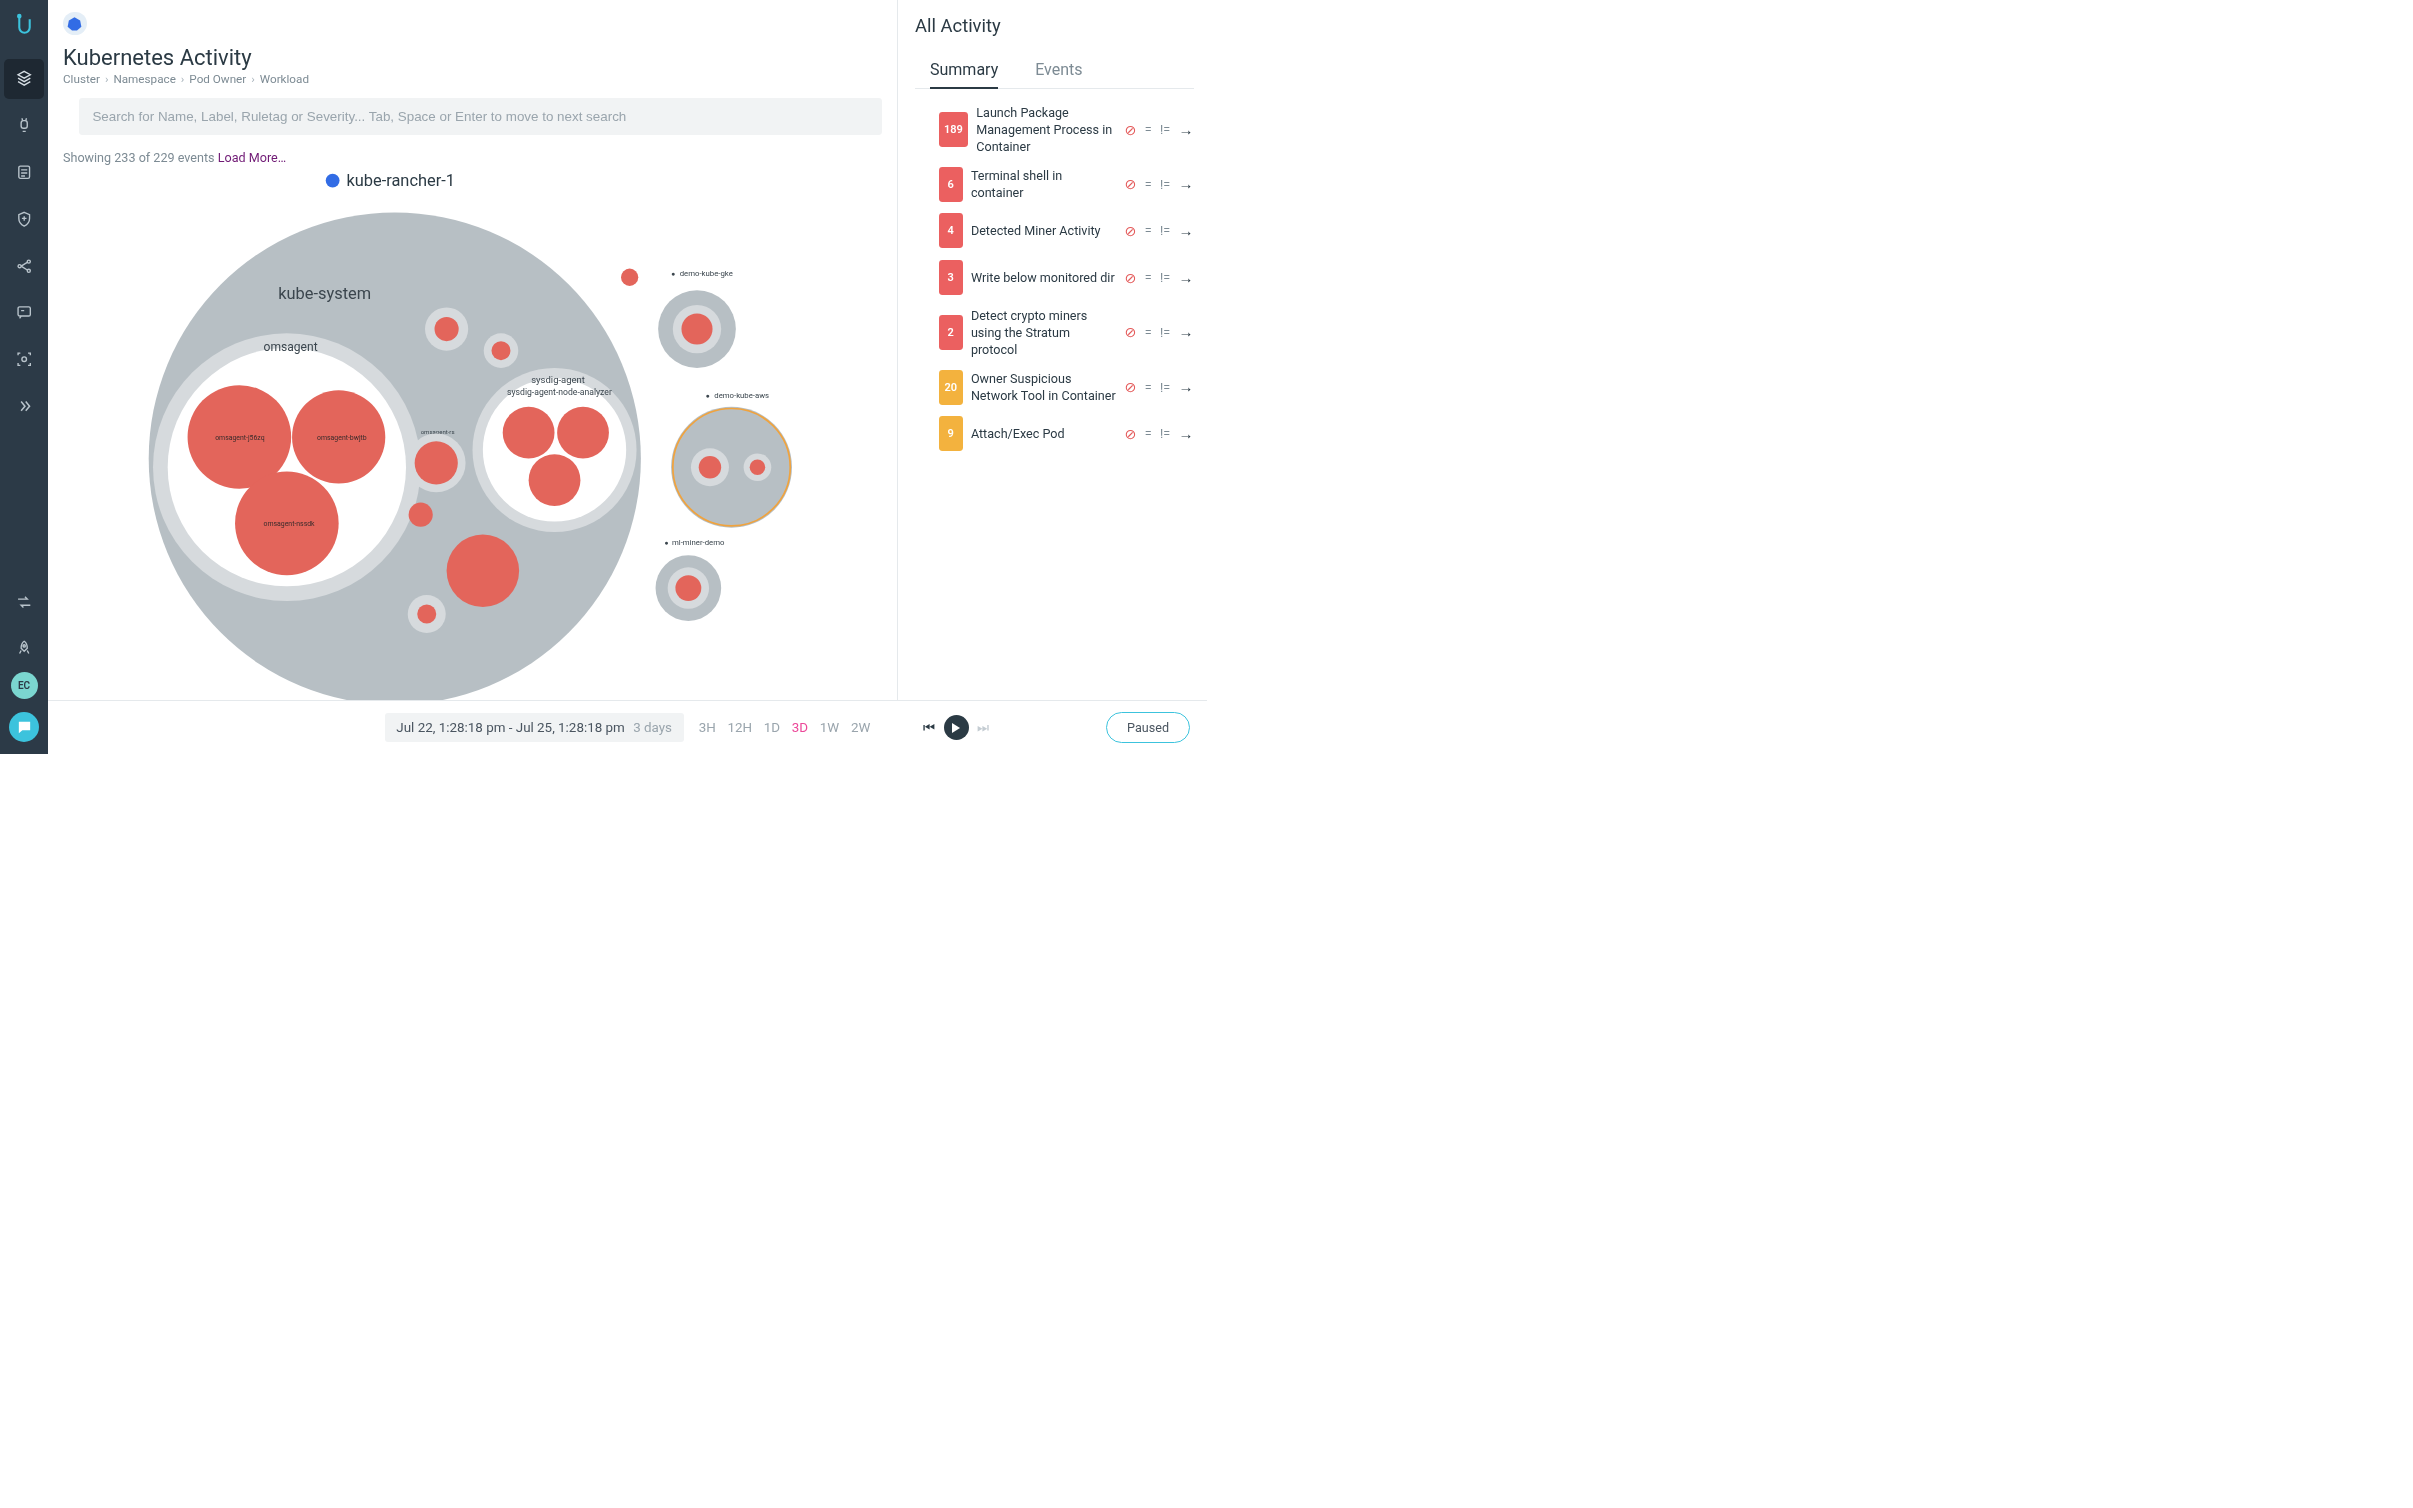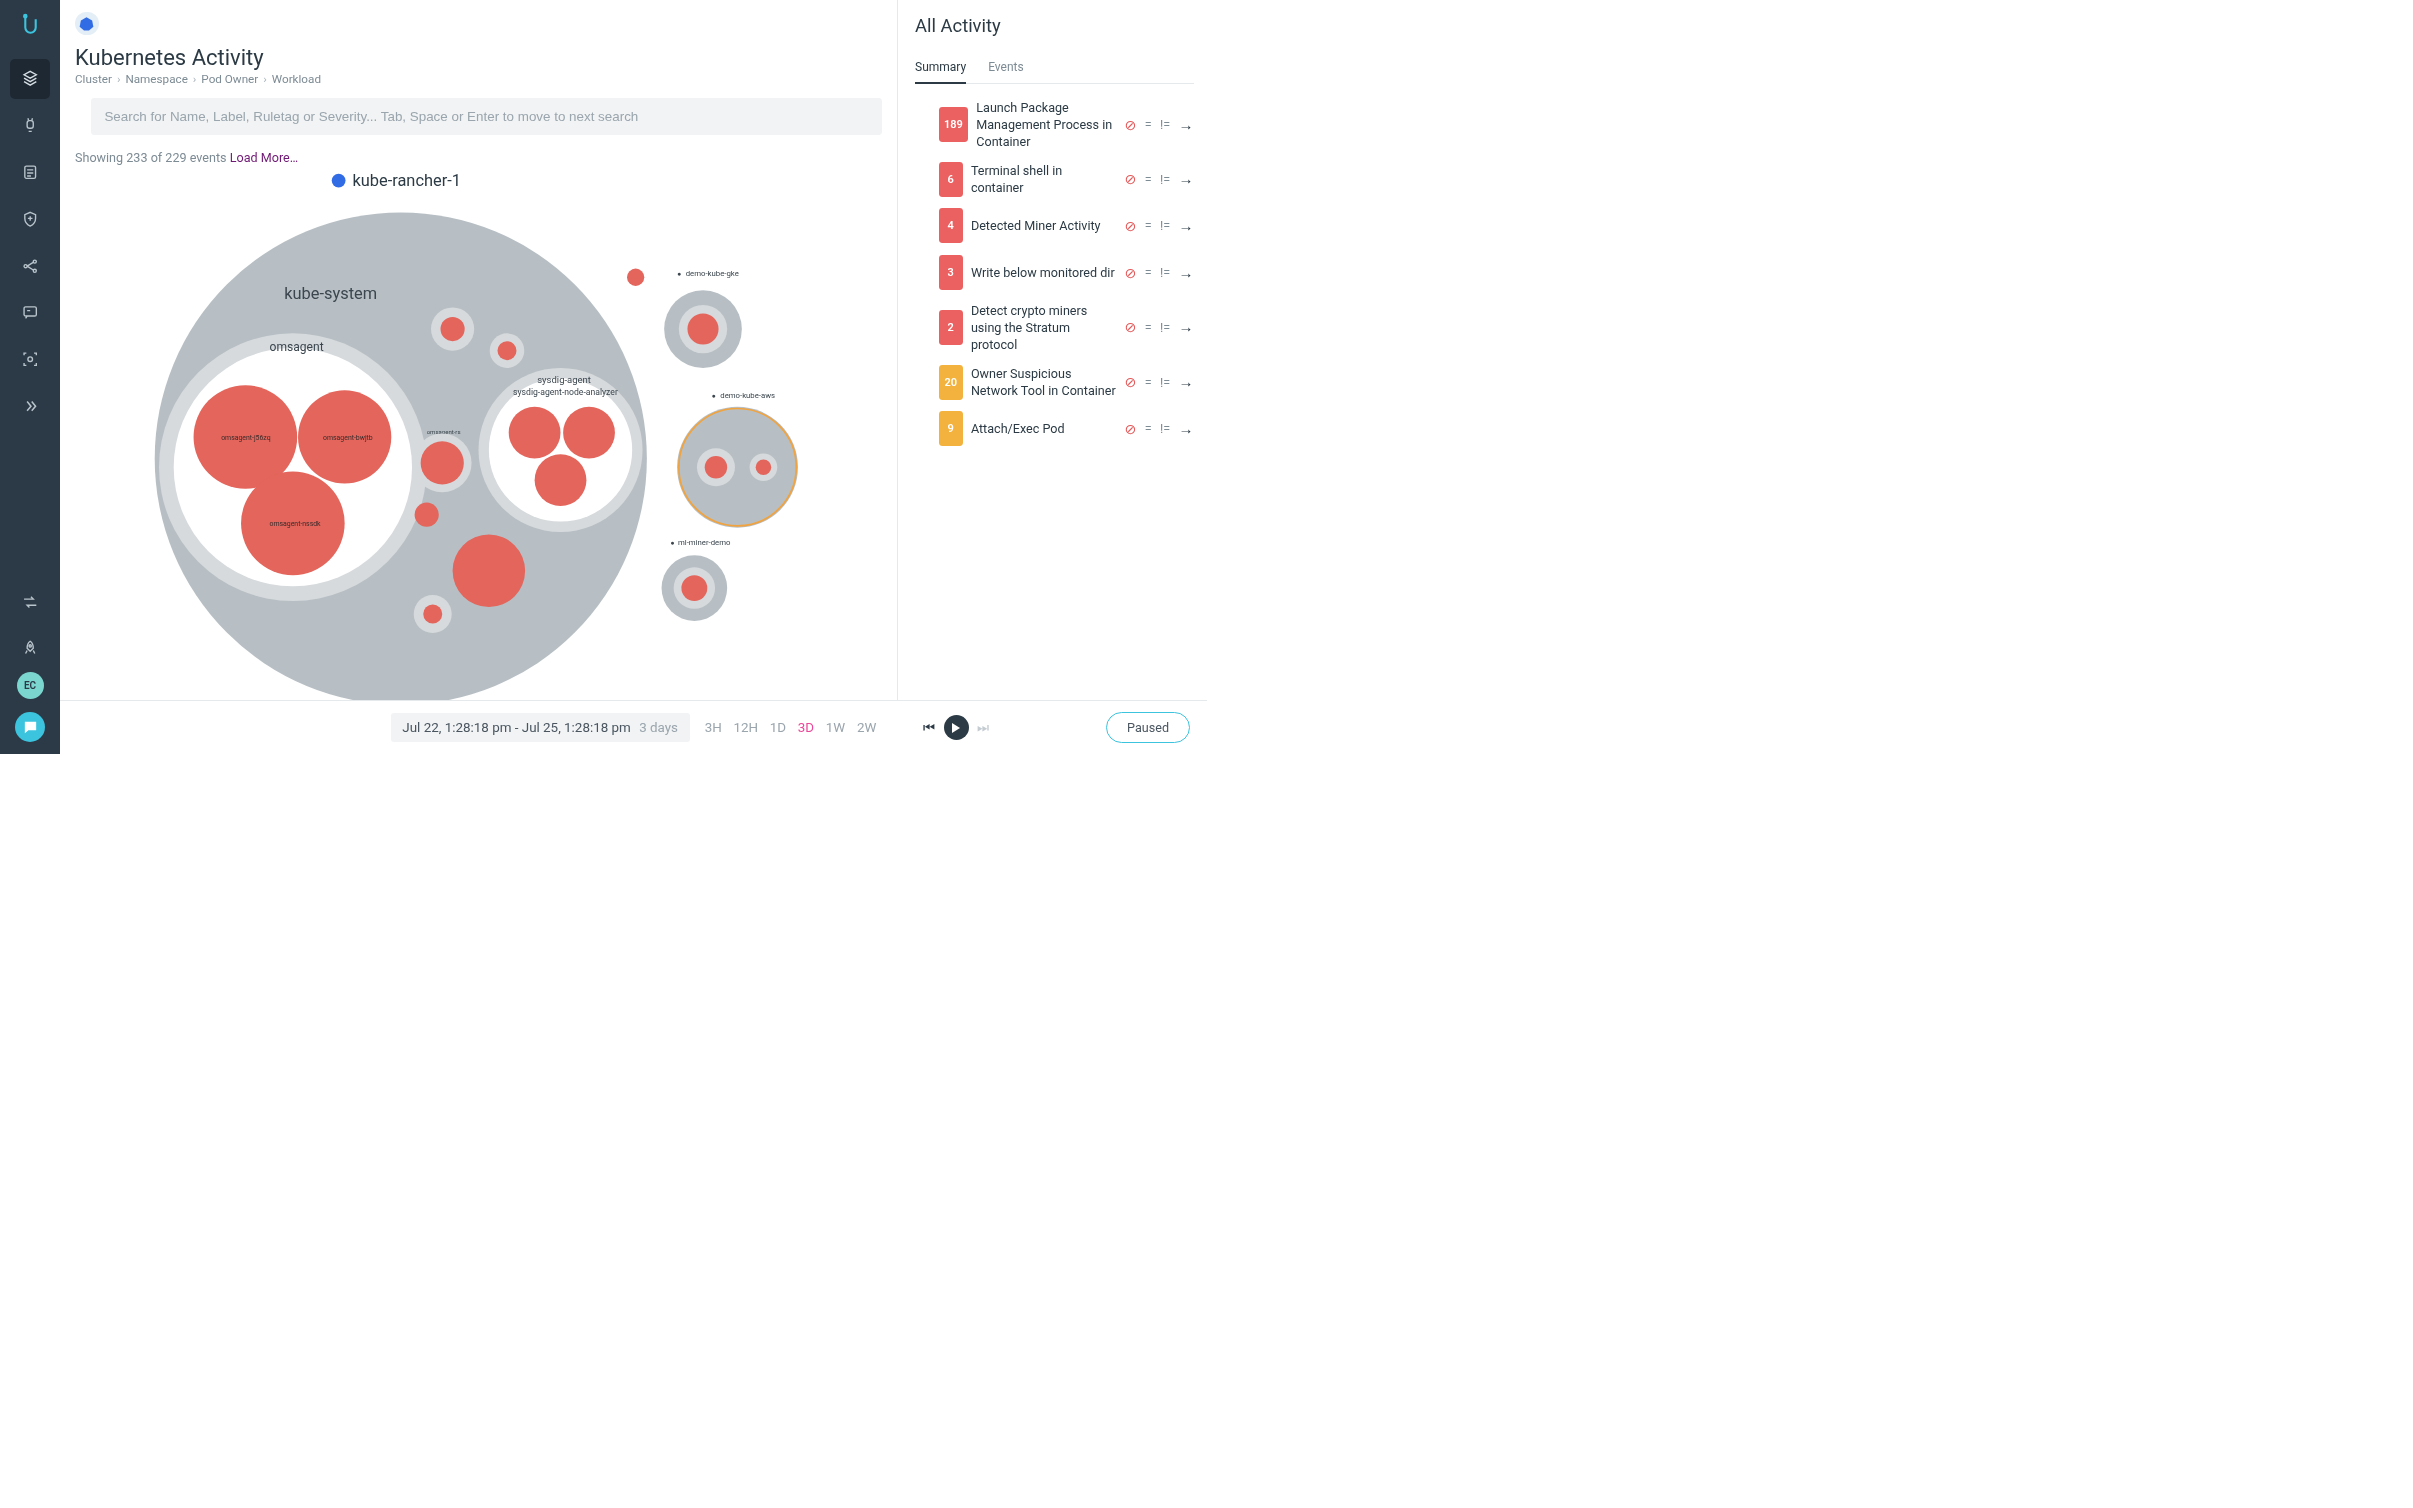--- a/index.html
+++ b/index.html
@@ -6,21 +6,21 @@
 body {
   font-family: -apple-system, BlinkMacSystemFont, "Segoe UI", Roboto, Helvetica, Arial, sans-serif;
   background: #ffffff;
   width: 1207px;
   height: 754px;
   overflow: hidden;
   display: flex;
   color: #2e3a42;
 }
 .sidebar {
-  width: 60px;
+  width: 48px;
   background: #2c3a47;
   display: flex;
   flex-direction: column;
   align-items: center;
   padding-top: 11.7px;
 }
 .sidebar .logo {
   width: 28.5px; height: 28.5px;
   display:flex; align-items:center; justify-content:center;
   color:#3cc3dd;
@@ -134,24 +134,25 @@
 .right-title {
   font-size:18.4px;
   color:#2b3a44;
   margin-bottom:23.5px;
 }
 .tabs {
   display:flex; gap:22px;
   border-bottom:0.8px solid #e5e9ec;
 }
 .tab {
-  font-size:12px;
+  font-size:16px;
   color:#7d8b94;
   padding-bottom:8.4px;
   cursor:pointer;
+  margin-left:15px;
 }
 .tab.active {
   color:#2b3a44;
   border-bottom:2.5px solid #2b3a44;
   margin-bottom:-0.8px;
 }
 .activity-list {
   margin-top:15px;
   display:flex; flex-direction:column; gap:11.7px;
 }

